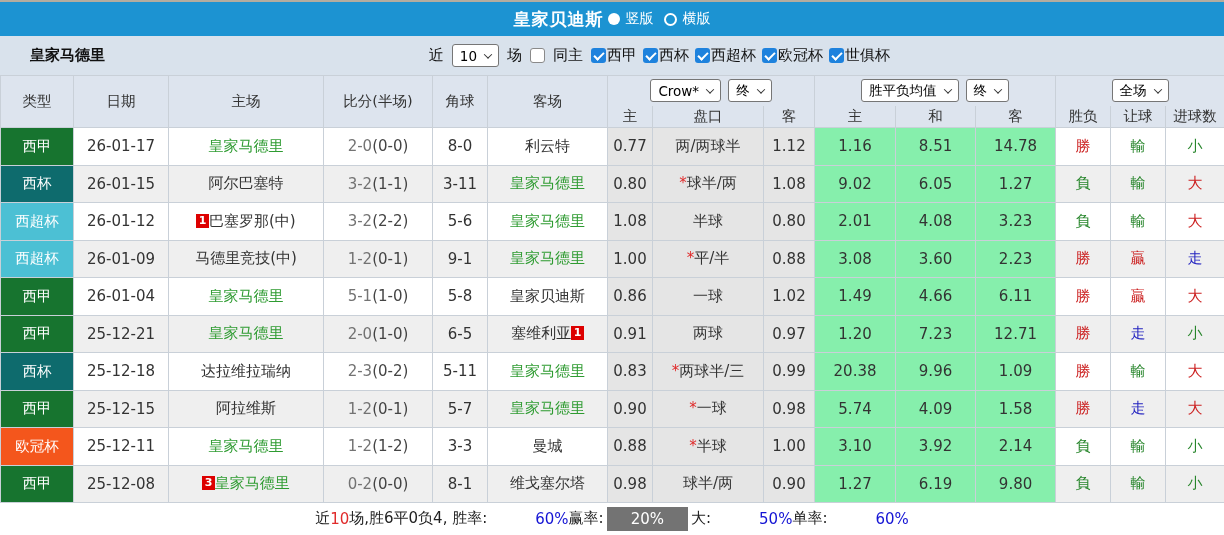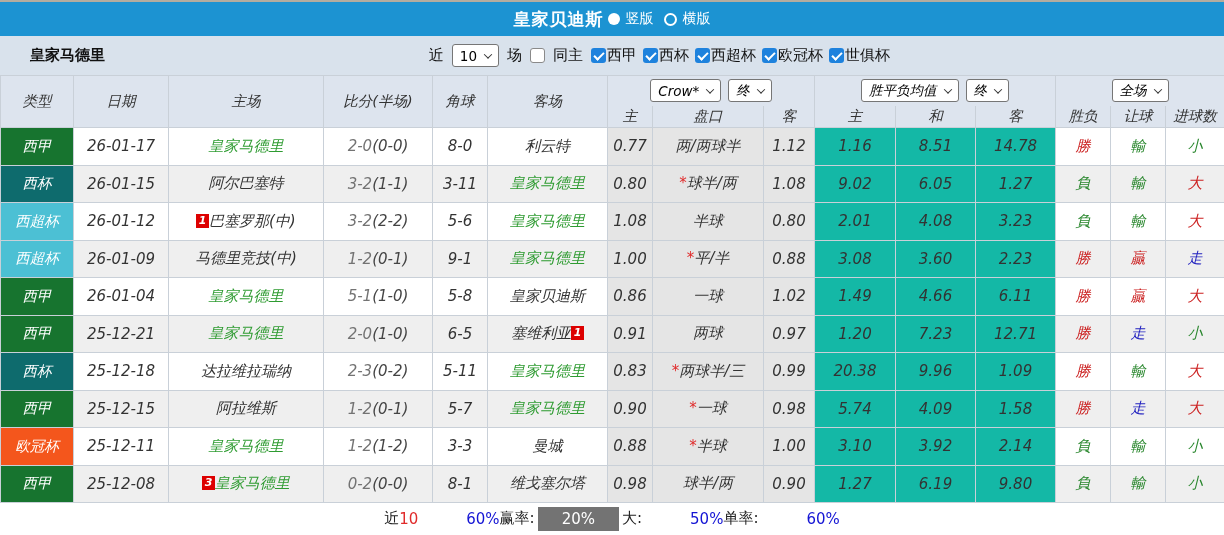--- a/index.html
+++ b/index.html
@@ -22,32 +22,32 @@
   .cb { width:15px; height:15px; border-radius:3px; display:inline-block; position:relative; vertical-align:-2px; cursor:pointer; }
   .cb.checked { background:#1e82dd; }
   .cb.checked::after { content:""; position:absolute; left:4.5px; top:1.5px; width:4px; height:8px; border:solid #fff; border-width:0 2px 2px 0; transform:rotate(45deg); }
   .cb.un { background:#fff; border:1px solid #8a8a8a; }
   .cb-item { display:flex; align-items:center; gap:1px; }
 
   .select-box { display:inline-flex; align-items:center; justify-content:space-between; background:#fff; border:1px solid #767676; border-radius:3px; height:23px; padding:0 7px; font-size:13.5px; gap:8px; color:#000; cursor:pointer; white-space:nowrap; }
   .chev { width:6px; height:6px; border-right:1.7px solid #333; border-bottom:1.7px solid #333; transform:rotate(45deg) translate(-1px,-1px); display:inline-block; }
 
   
-  table.match { width:1224px; border-collapse:collapse; table-layout:fixed; font-size:15px; color:#333;font-style:italic; }
+  table.match { width:1224px; border-collapse:collapse; table-layout:fixed; font-size:15px; color:#333; }
   table.match th, table.match td { border:1px solid #c9d0d8; text-align:center; vertical-align:middle; overflow:hidden; white-space:nowrap; }
   thead th { background:#dde4ee; font-weight:normal; color:#333; font-size:14.5px; }
   thead tr.ddrow th { height:30px; border-bottom:none; }
   thead tr.subrow th { height:22px; border-top:none; }
   thead th.merged { height:52px; }
   .dd-wrap { display:flex; align-items:flex-end; justify-content:center; gap:7px; }
   tbody td { height:37.5px; background:#fff; }
   tbody tr.stripe td { background:#efefef; }
   tbody td.c-type { color:#fff; font-size:14.5px; }
   tbody td.c-odds, tbody tr.stripe td.c-odds { background:#e5e5e5; }
-  tbody td.c-mean, tbody tr.stripe td.c-mean { background:#14b8a6; }
+  tbody td.c-mean, tbody tr.stripe td.c-mean { background:#86efac; }
   .team-green { color:#2e9b31; }
   .team-dark { color:#333; }
   .score-main { color:#737373; }
   .score-half { color:#444; }
   .t-red { color:#cc2222; }
   .t-green { color:#28862c; }
   .t-blue { color:#2323c0; }
   .star { color:#e02b2b; }
   .badge { display:inline-block; background:#dd0000; color:#fff; font-size:11px; line-height:14px; padding:0 2.5px; vertical-align:2px; font-weight:bold; }
 
@@ -349,20 +349,21 @@
           <td class="c-res t-green">負</td>
           <td class="c-res t-green">輸</td>
           <td class="c-res t-green">小</td>
         </tr>
       </tbody>
   </table>
 
   <div class="summary">
       <span>近</span>
       <span class="seg-red">10</span>
+      <span>场,胜6平0负4, 胜率:</span>
       <span class="seg-blue">60%</span>
       <span> 赢率:</span>
       <span class="seg-greenbox">20%</span>
       <span> 大:</span>
       <span class="seg-blue">50%</span>
       <span> 单率:</span>
       <span class="seg-blue">60%</span>
     </div>
 </div>
 

